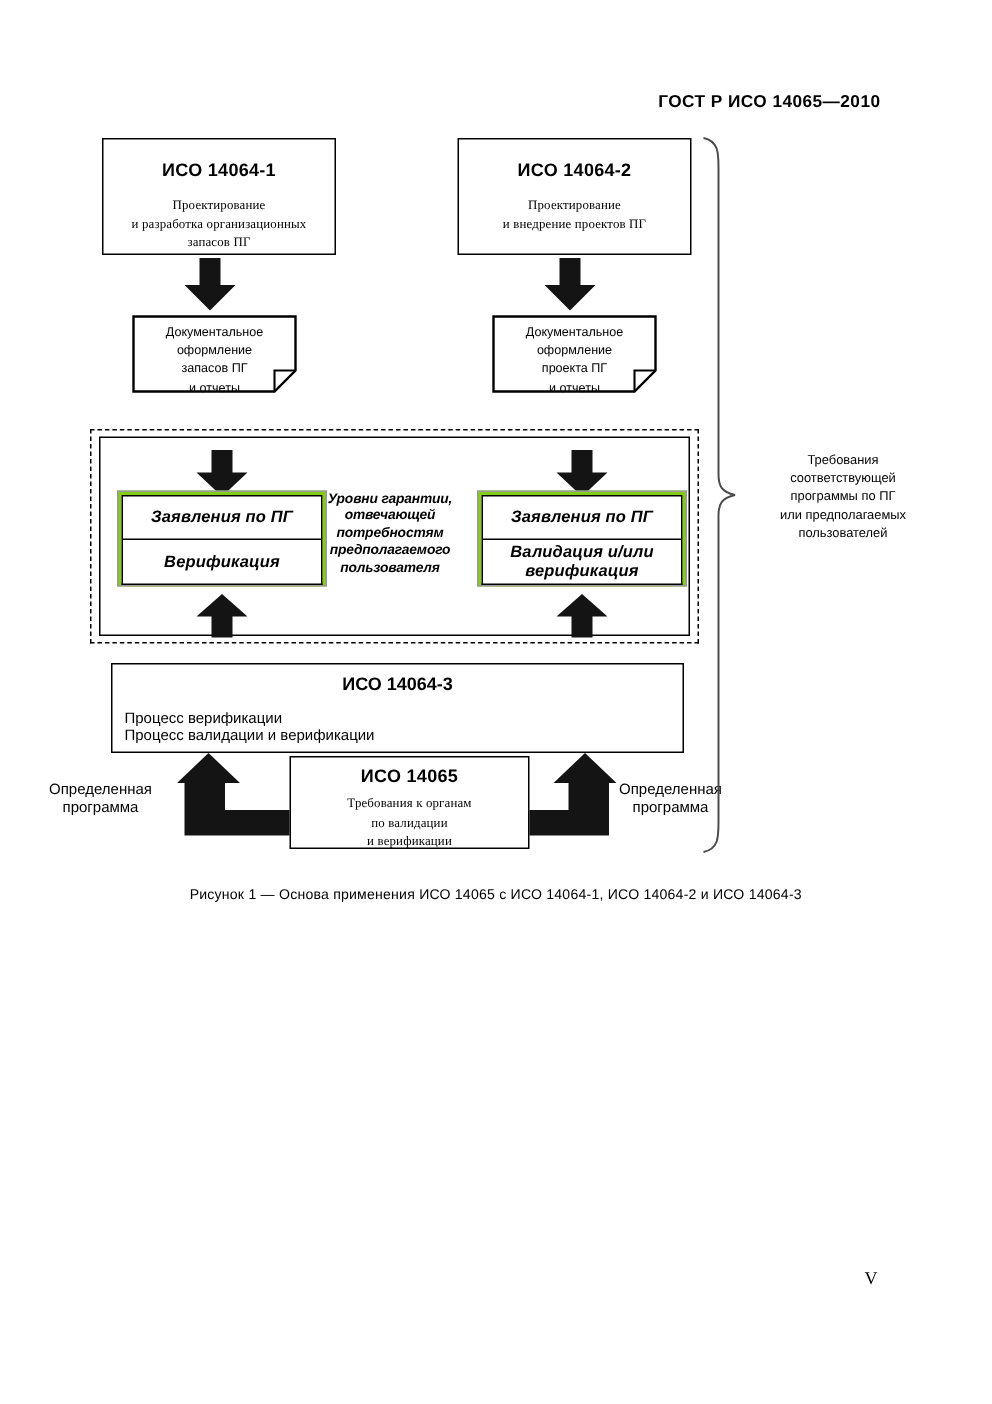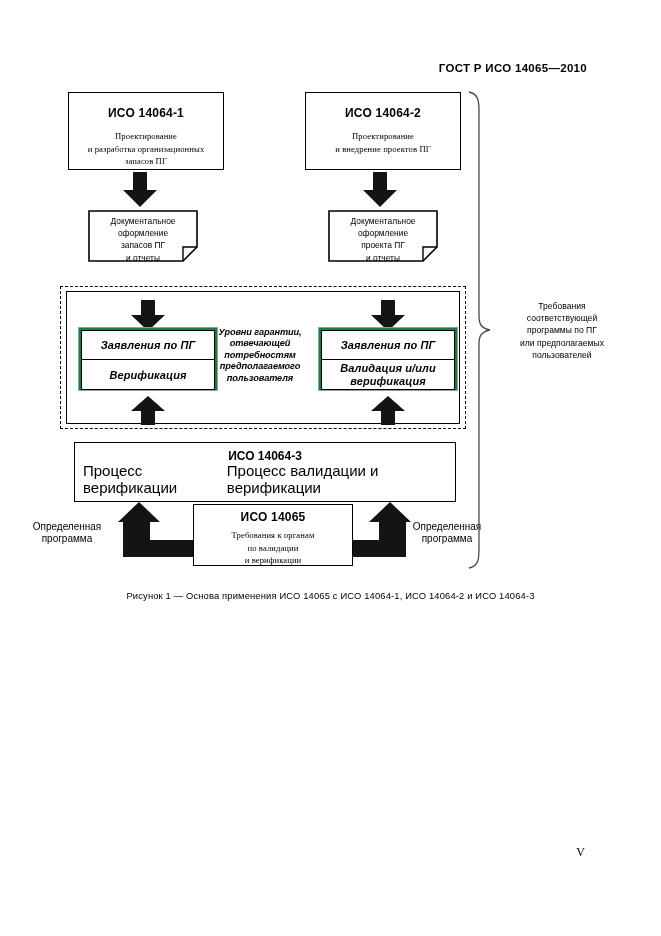--- a/index.html
+++ b/index.html
@@ -108,21 +108,21 @@
     right: 5px;
     bottom: 4px;
     border: 1.4px solid #000;
     box-sizing: border-box;
   }
 
   
   .stack {
     position: absolute;
     box-sizing: border-box;
-    background: #15803d;
+    background: #84cc16;
     border: 1.2px solid #9a9a9a;
     padding: 2px;
   }
   .stack-cell {
     box-sizing: border-box;
     border: 1.3px solid #000;
     background: #fff;
     font-style: italic;
     font-weight: bold;
     font-size: 11px;
@@ -170,21 +170,22 @@
     font-size: 12px;
     margin-top: 6px;
   }
   #box-14064-3 .band-row {
     position: absolute;
     bottom: 5px;
     left: 8px;
     right: 0;
     display: flex;
     justify-content: space-between;
-    font-size: 15px;
+    font-size: 10px;
+    flex-direction: column;
   }
 
   
   #box-14065 {
     position: absolute;
     left: 193px;
     top: 504px;
     width: 160px;
     height: 62px;
     box-sizing: border-box;

